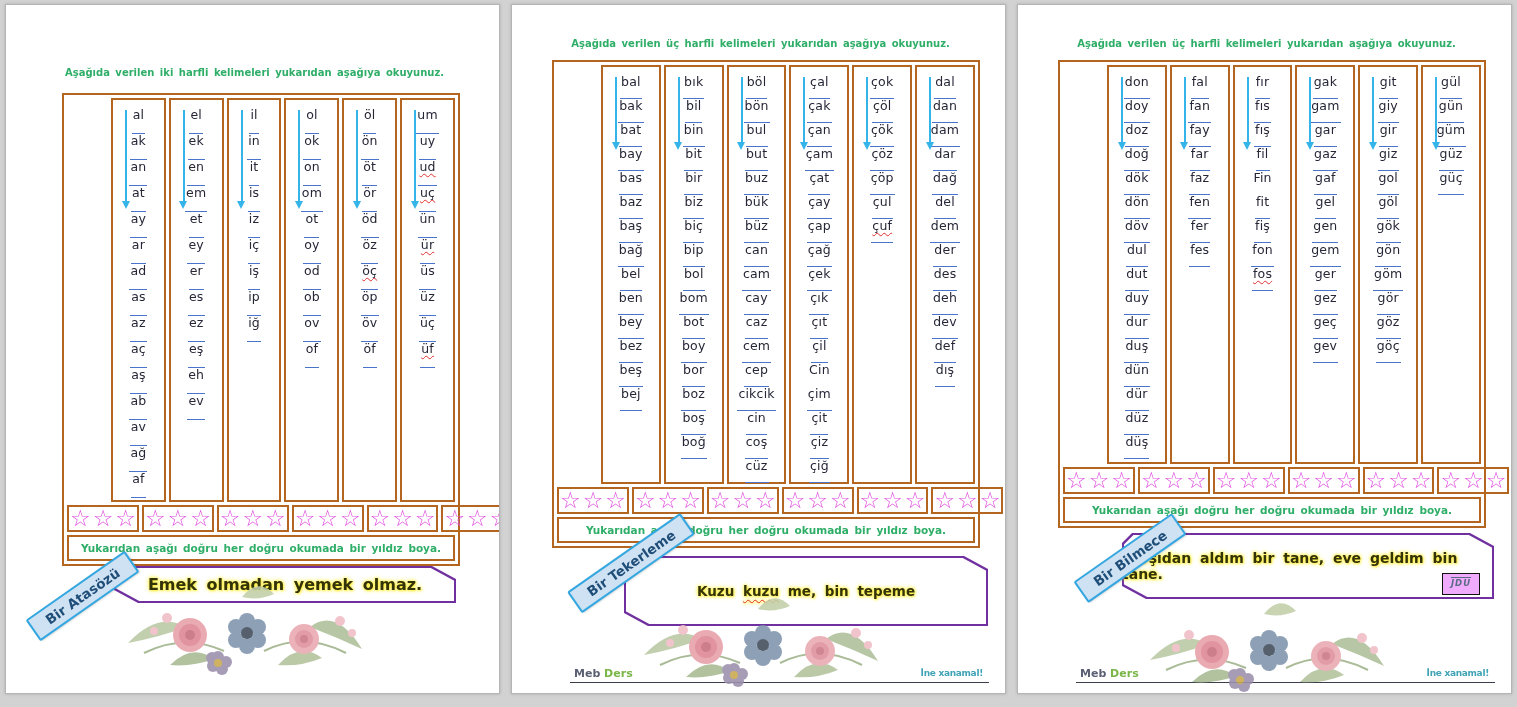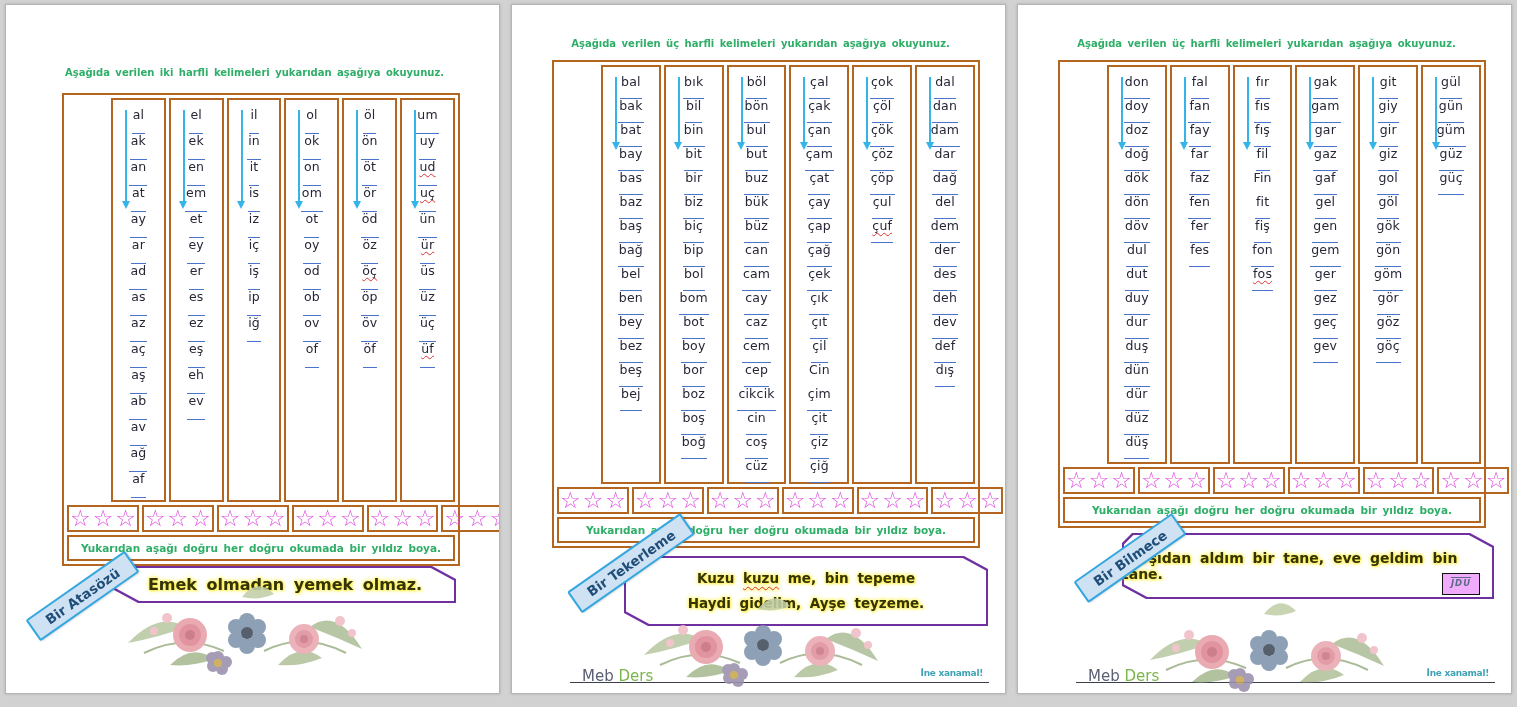--- a/index.html
+++ b/index.html
@@ -100,21 +100,21 @@
   .p1 .ribbon{left:16px;top:578px;}
   .p2 .ribbon{left:50px;top:545px;}
   .p3 .ribbon{left:52px;top:540px;}
   
   .flowers{position:absolute;z-index:4;pointer-events:none;}
   .p1 .flowers{left:108px;top:568px;}
   .p2 .flowers{left:118px;top:580px;}
   .p3 .flowers{left:118px;top:585px;}
   
   .footer-rule{position:absolute;left:58px;right:16px;top:677px;border-top:1.5px solid #3a3f4a;}
-  .footer-brand{position:absolute;left:62px;top:662px;font-size:15px;font-weight:normal;margin-left:8px;}
+  .footer-brand{position:absolute;left:62px;top:662px;font-size:11px;font-weight:bold;}
   .brand1{color:#5a5f73;}
   .brand2{color:#7ab648;}
   .signature{
     position:absolute;right:22px;top:663px;font-size:9px;
     font-weight:bold;color:#3fa3b5;letter-spacing:-.3px;
   }
 </style>
 </head>
 <body>
 
@@ -729,21 +729,20 @@
             <span class="star">☆</span>
           </div>
         </div>
         <div class="instr-row">Yukarıdan aşağı doğru her doğru okumada bir yıldız boya.</div>
       </div>
       <div class="quote-wrap">
         <div class="quote-border"></div>
         <div class="quote-inner"></div>
         <div class="quote-text">
           <div class="quote-line"><span>Kuzu </span><span class="sq-y">kuzu</span><span> me, bin tepeme</span></div>
-          <div class="quote-line">Haydi gidelim, Ayşe teyzeme.</div>
         </div>
       </div>
       <div class="ribbon">Bir Tekerleme</div>
       <div class="flowers">
 <svg width="262" height="104" viewBox="0 0 262 104" xmlns="http://www.w3.org/2000/svg">
  <g opacity="0.88">
   <path d="M14 70 Q44 38 72 54 Q46 64 14 70" fill="#b9c9a3"></path>
   <path d="M248 76 Q222 34 196 54 Q222 64 248 76" fill="#aebf98"></path>
   <path d="M128 24 Q144 4 160 21 Q144 28 128 24" fill="#c2cfa9"></path>
   <path d="M56 92 Q78 70 100 86 Q78 94 56 92" fill="#a8ba92"></path>

